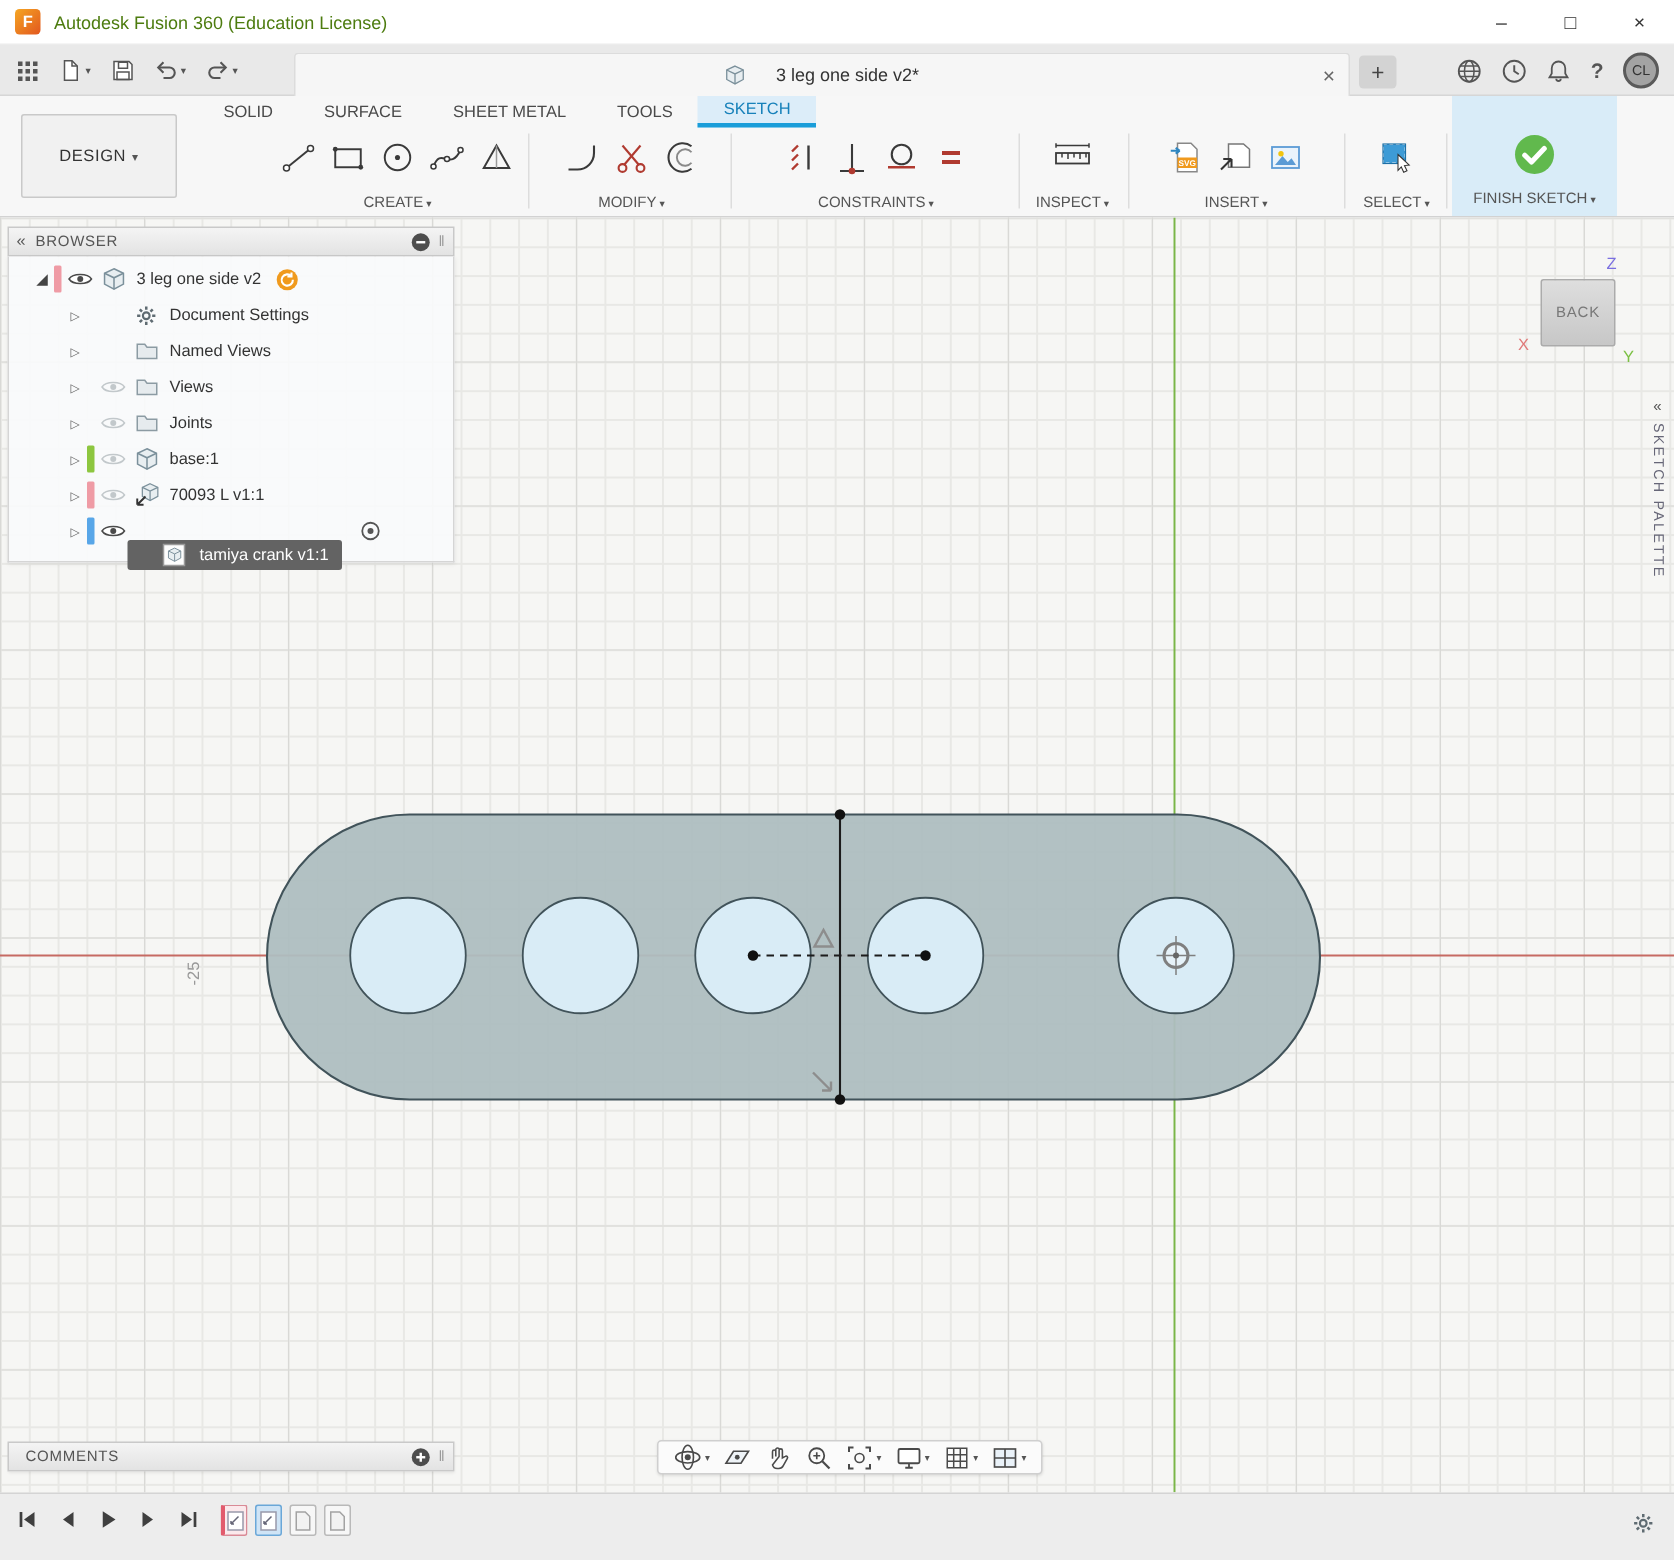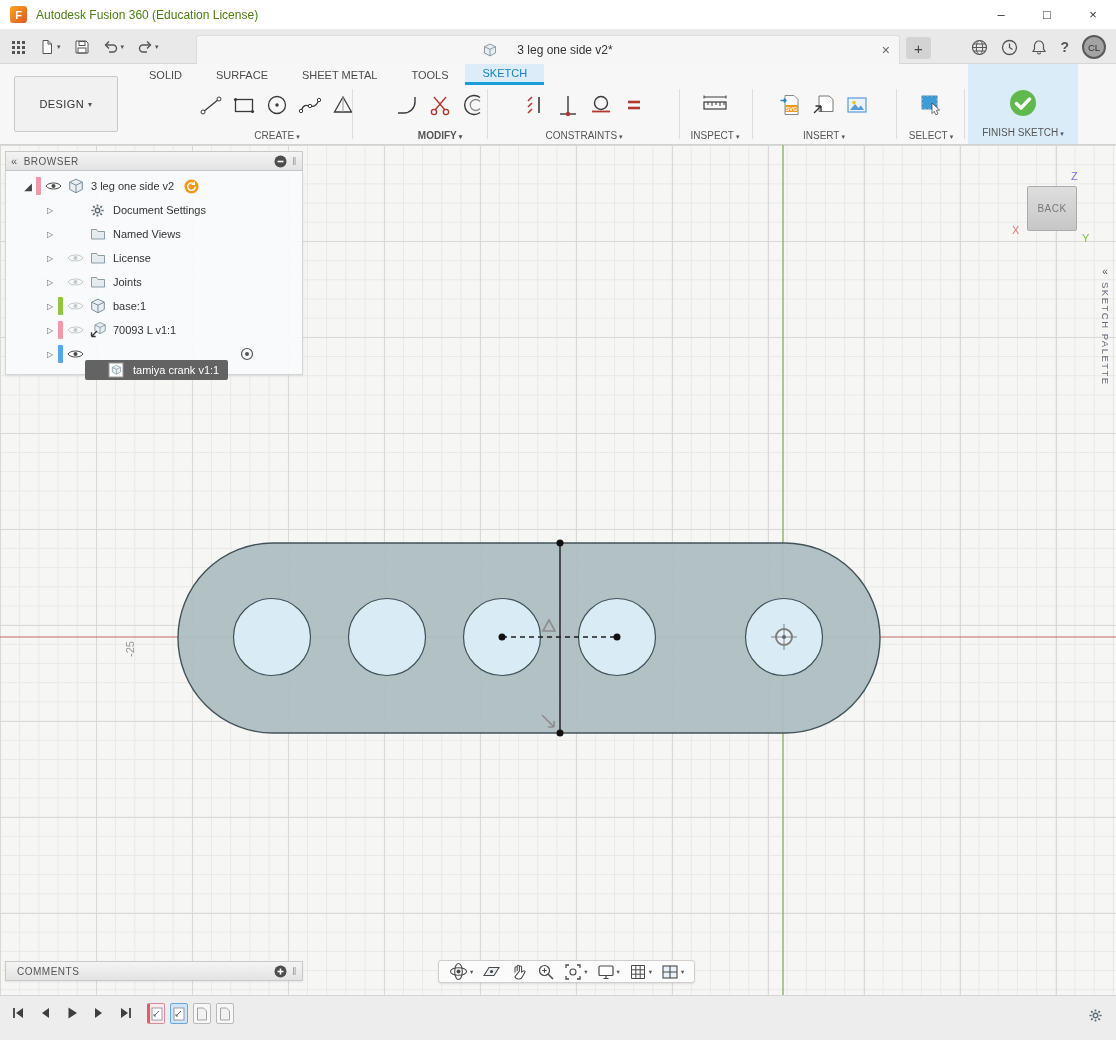--- a/index.html
+++ b/index.html
@@ -219,21 +219,21 @@
         <span>DESIGN</span>
       </div>
     <div class="ribbon-tabs">
       <div class="rtab">SOLID</div>
       <div class="rtab">SURFACE</div>
       <div class="rtab">SHEET METAL</div>
       <div class="rtab">TOOLS</div>
       <div class="rtab active">SKETCH</div>
     </div>
 
-    <div class="group" style="left:192px;width:170px;">
+    <div class="group" style="left:180px;width:170px;">
       <div class="tools">
         <div class="tool">
             <span class="icon">
               <svg width="24" height="24" viewBox="0 0 24 24">
                 <line x1="4" y1="19" x2="20" y2="6" stroke="#3a3a3a" stroke-width="1.3"></line>
                 <circle cx="4" cy="19" r="2" fill="#fff" stroke="#3a3a3a"></circle>
                 <circle cx="20" cy="6" r="2" fill="#fff" stroke="#3a3a3a"></circle>
               </svg>
             </span>
           </div>
@@ -270,21 +270,21 @@
                 <path d="M12 4 20.5 19h-17z" fill="none" stroke="#3a3a3a" stroke-width="1.3"></path>
                 <line x1="12" y1="4" x2="12" y2="19" stroke="#9a9a9a" stroke-width="1"></line>
               </svg>
             </span>
           </div>
       </div>
       <div class="glabel has-caret"><span>CREATE</span></div>
     </div>
     <div class="sep" style="left:352px;"></div>
 
-    <div class="group" style="left:379px;width:122px;font-weight:bold;">
+    <div class="group" style="left:360px;width:122px;">
       <div class="tools">
         <div class="tool">
             <span class="icon">
               <svg width="24" height="24" viewBox="0 0 24 24">
                 <path d="M3 20h6a11 11 0 0 0 11-11V4" fill="none" stroke="#3a3a3a" stroke-width="1.4"></path>
               </svg>
             </span>
           </div>
         <div class="tool">
             <span class="icon">
@@ -543,21 +543,21 @@
               <svg width="17" height="12" viewBox="0 0 17 12">
                 <path d="M1 6C3.5 2 13.5 2 16 6 13.5 10 3.5 10 1 6z" fill="none" stroke="#c2c8cb"></path>
                 <circle cx="8.5" cy="6" r="2" fill="#c2c8cb"></circle>
               </svg>
             </span>
           <span class="ticon icon">
               <svg width="16" height="16" viewBox="0 0 16 16">
                 <path d="M1.5 3.5h5l1.5 2h6.5v7.5h-13z" fill="#e6ebee" stroke="#8c9ba3"></path>
               </svg>
             </span>
-          <span class="lbl">License</span>
+          <span class="lbl">Views</span>
         </div>
 
         <div class="brow">
           <span class="exp">▷</span>
           <span class="bar"></span>
           <span class="eye icon">
               <svg width="17" height="12" viewBox="0 0 17 12">
                 <path d="M1 6C3.5 2 13.5 2 16 6 13.5 10 3.5 10 1 6z" fill="none" stroke="#c2c8cb"></path>
                 <circle cx="8.5" cy="6" r="2" fill="#c2c8cb"></circle>
               </svg>

